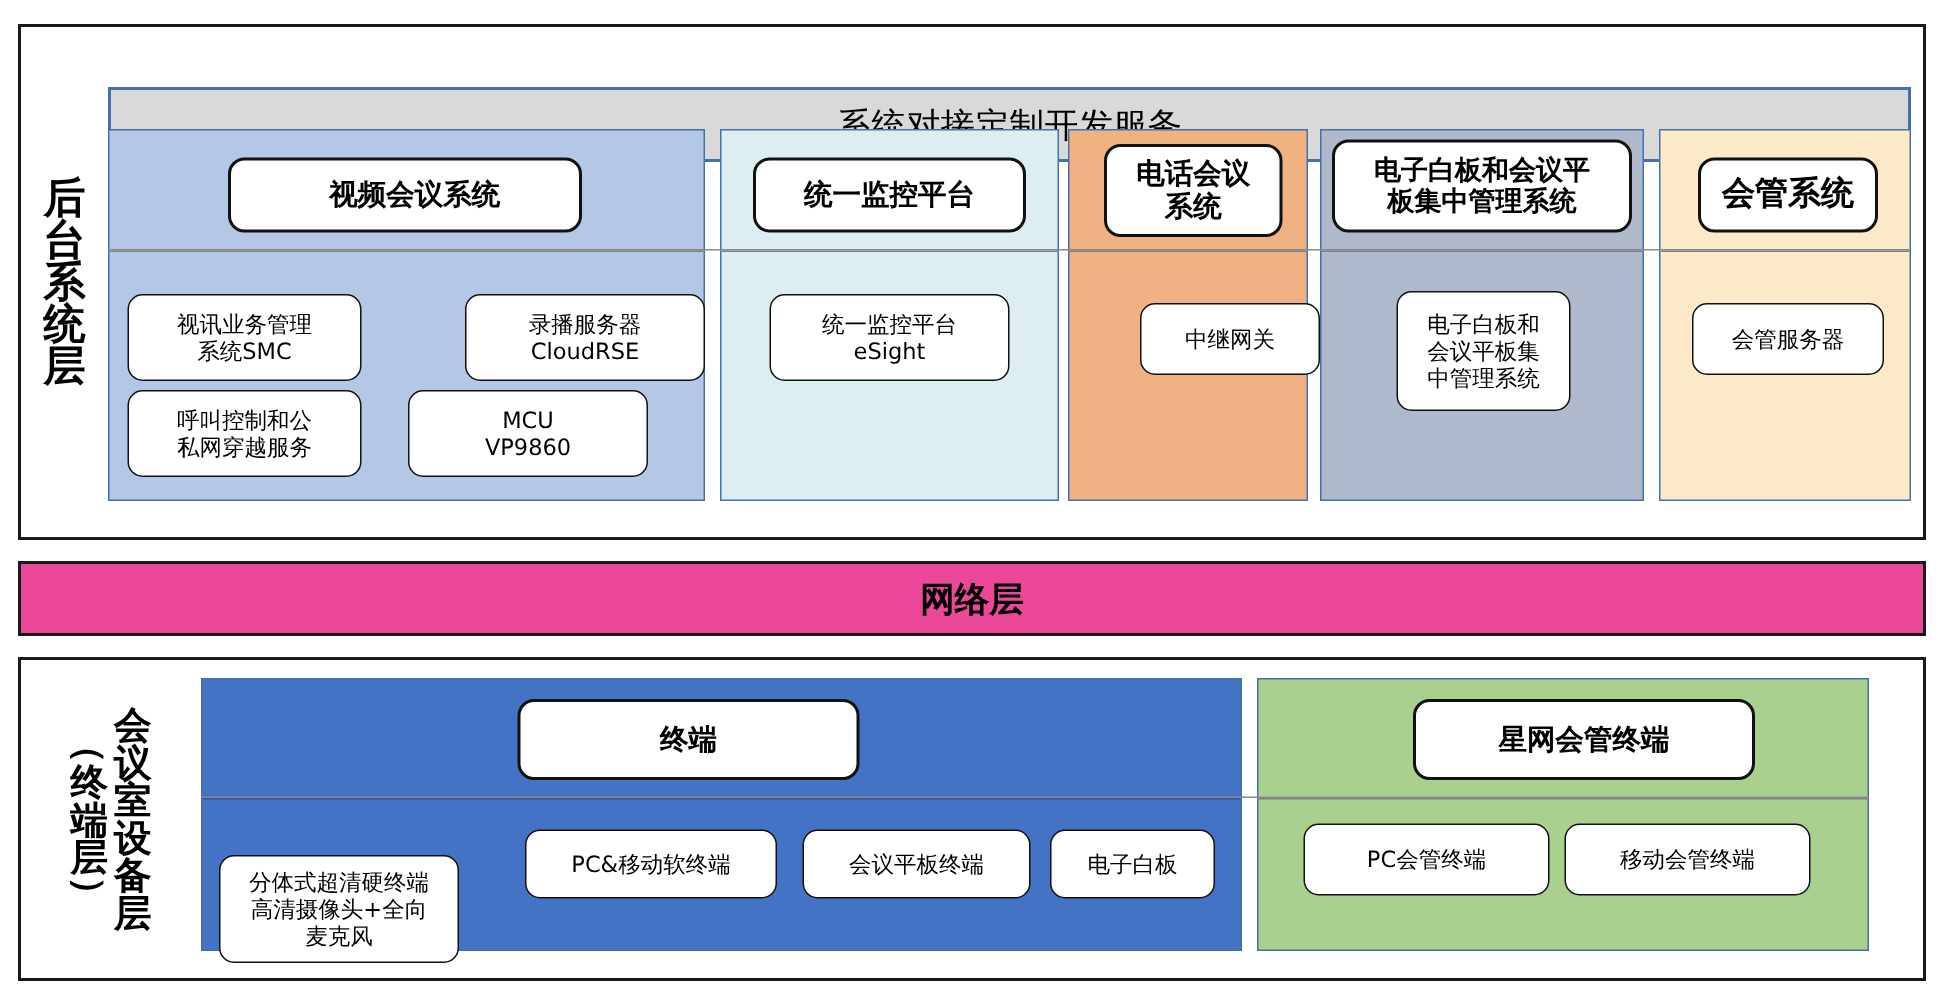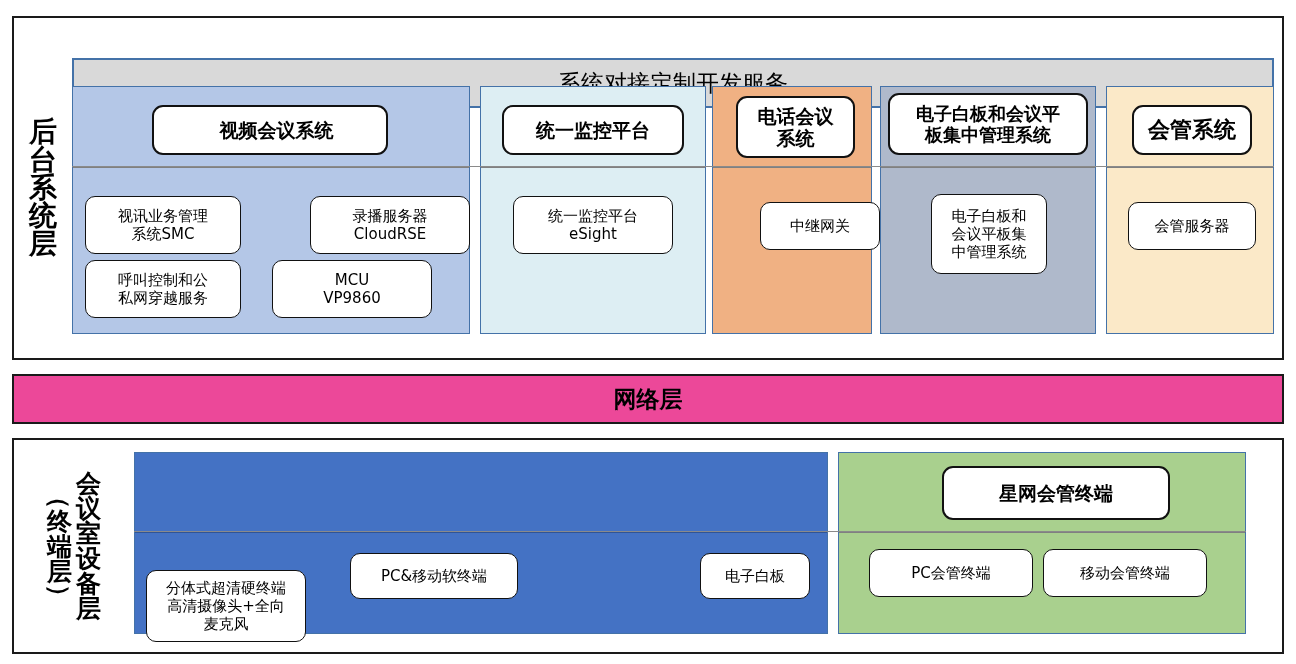--- a/index.html
+++ b/index.html
@@ -216,28 +216,34 @@
       <span>终</span>
       <span>端</span>
       <span>层</span>
       <span style="transform:rotate(90deg);">）</span>
     </div>
   </div>
 
   <div class="panel" style="left:134px;top:452px;width:694px;height:182px;background:#4472c4;">
     <div class="divider" style="top:79px;background:#2f5496;"></div>
   </div>
+  <div class="pill" style="left:345px;top:466px;width:228px;height:54px;font-size:19px;">
+    <span>终端</span>
+  </div>
   <div class="item" style="left:146px;top:570px;width:160px;height:72px;">
     <span>分体式超清硬终端
 高清摄像头+全向
 麦克风</span>
   </div>
   <div class="item" style="left:350px;top:553px;width:168px;height:46px;">
     <span>PC&amp;移动软终端</span>
   </div>
+  <div class="item" style="left:535px;top:553px;width:152px;height:46px;">
+    <span>会议平板终端</span>
+  </div>
   <div class="item" style="left:700px;top:553px;width:110px;height:46px;">
     <span>电子白板</span>
   </div>
 
   <div class="panel" style="left:838px;top:452px;width:408px;height:182px;background:#a9d08e;">
     <div class="divider" style="top:79px;"></div>
   </div>
   <div class="pill" style="left:942px;top:466px;width:228px;height:54px;font-size:19px;">
     <span>星网会管终端</span>
   </div>

